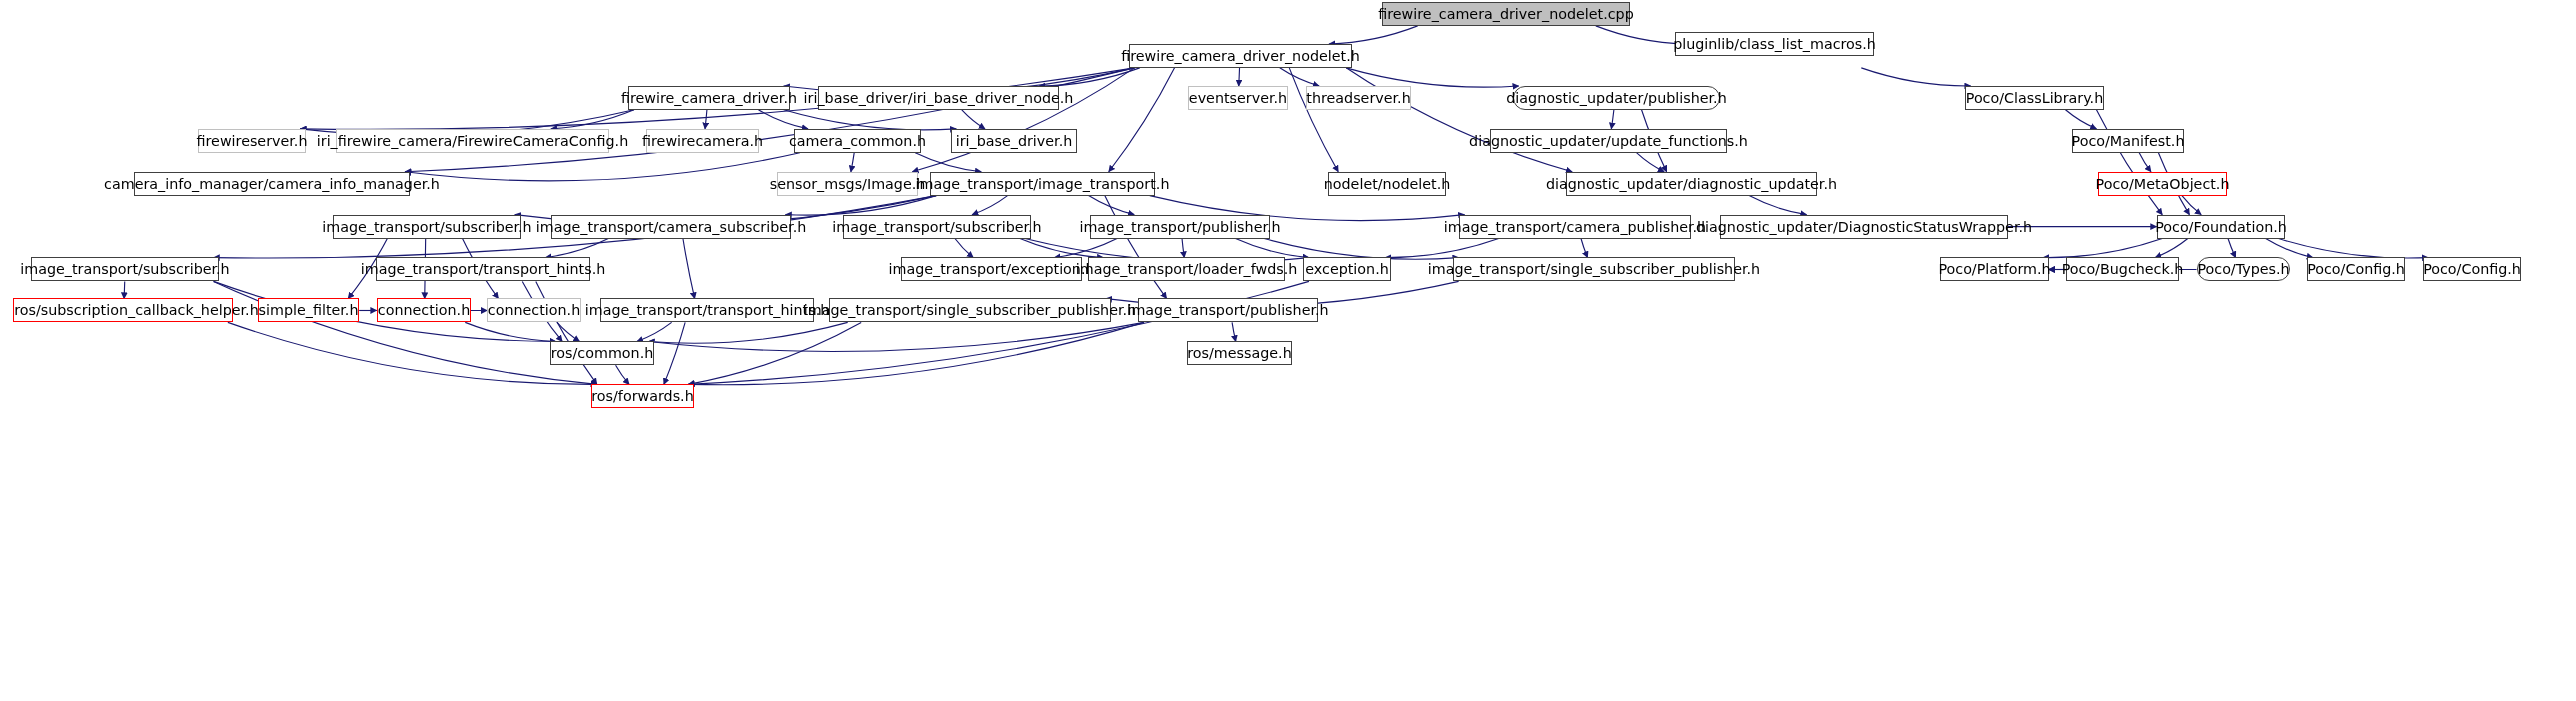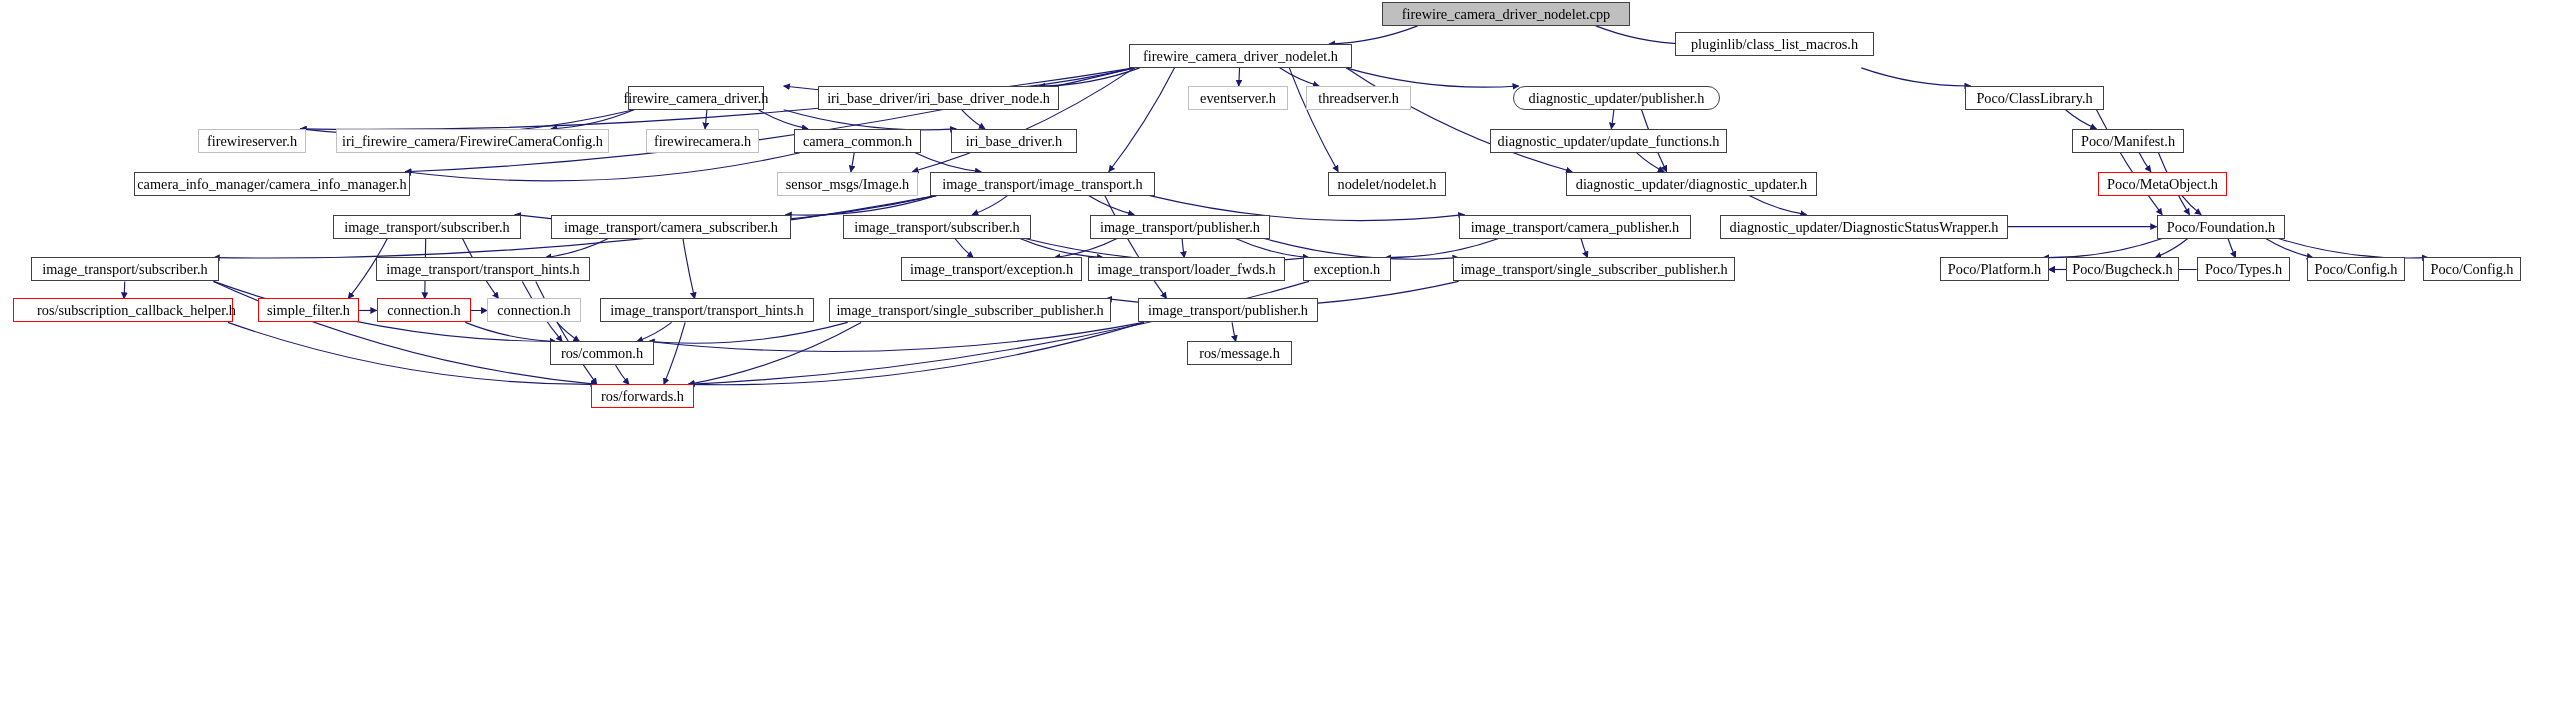--- a/index.html
+++ b/index.html
@@ -20,21 +20,20 @@
     display:flex;
     align-items:center;
     justify-content:center;
     white-space:nowrap;
     font-size:14.3px;
     color:#000000;
     line-height:1;
     padding:0 6.7px;
     height:24px;
     z-index:5;
-    font-family:Liberation Serif, serif;
   }
   .node.root{background:#bfbfbf;border:1px solid #404040;}
   .node.leaf{border:1px solid #c0c0c0;}
   .node.hl{border:1px solid #ff0000;}
   .node .lbl{display:block;}
 </style>
 </head>
 <body>
 
 <div id="graph">
@@ -131,21 +130,21 @@
   <div id="nodes">
       <div class="node root" style="left: 1382px; top: 1.9px; width: 248px;">
         <span class="lbl">firewire_camera_driver_nodelet.cpp</span>
       </div>
       <div class="node" style="left: 1129px; top: 44px; width: 223px;">
         <span class="lbl">firewire_camera_driver_nodelet.h</span>
       </div>
       <div class="node" style="left: 1675px; top: 32px; width: 199px;">
         <span class="lbl">pluginlib/class_list_macros.h</span>
       </div>
-      <div class="node" style="left: 628px; top: 86px; width: 136px;">
+      <div class="node" style="left: 628px; top: 86px; width: 162px;">
         <span class="lbl">firewire_camera_driver.h</span>
       </div>
       <div class="node" style="left: 818px; top: 86px; width: 241px;">
         <span class="lbl">iri_base_driver/iri_base_driver_node.h</span>
       </div>
       <div class="node leaf" style="left: 1188px; top: 86px; width: 100px;">
         <span class="lbl">eventserver.h</span>
       </div>
       <div class="node leaf" style="left: 1306px; top: 86px; width: 105px; text-align: right;">
         <span class="lbl">threadserver.h</span>
@@ -233,21 +232,21 @@
       </div>
       <div class="node" style="left: 1453px; top: 257px; width: 282px;">
         <span class="lbl">image_transport/single_subscriber_publisher.h</span>
       </div>
       <div class="node" style="left: 1940px; top: 257px; width: 109px; text-align: center;">
         <span class="lbl">Poco/Platform.h</span>
       </div>
       <div class="node" style="left: 2066px; top: 257px; width: 113px;">
         <span class="lbl">Poco/Bugcheck.h</span>
       </div>
-      <div class="node" style="left: 2197px; top: 257px; width: 93px;">
+      <div class="node" style="left: 2197px; top: 257px; width: 93px; border-radius: 12px;">
         <span class="lbl">Poco/Types.h</span>
       </div>
       <div class="node" style="left: 2307px; top: 257px; width: 98px;">
         <span class="lbl">Poco/Config.h</span>
       </div>
       <div class="node" style="left: 2423px; top: 257px; width: 98px;">
         <span class="lbl">Poco/Config.h</span>
       </div>
       <div class="node hl" style="left: 13.3px; top: 298px; width: 220px; padding-left: 33px;">
         <span class="lbl">ros/subscription_callback_helper.h</span>

